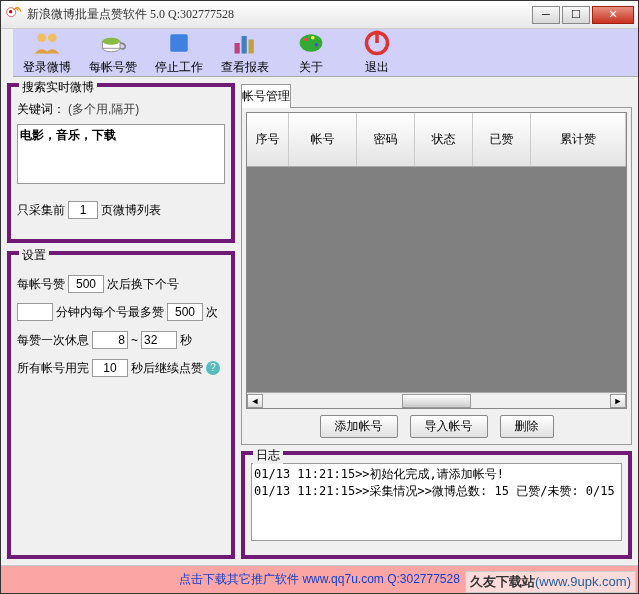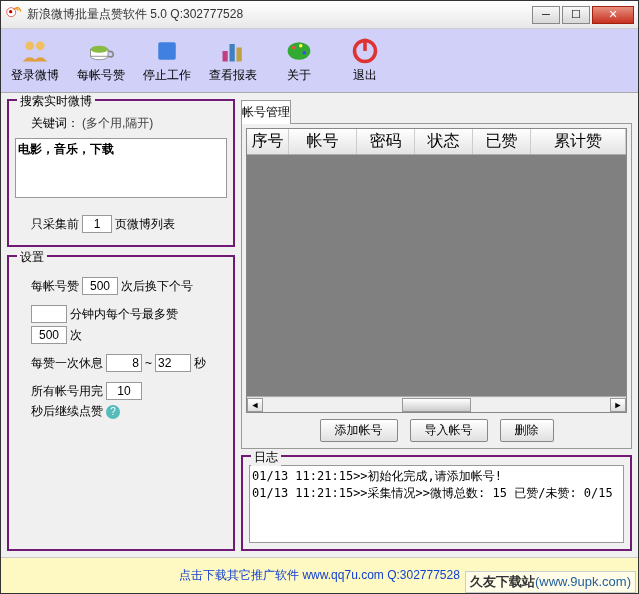--- a/index.html
+++ b/index.html
@@ -1,56 +1,56 @@
 <!DOCTYPE html>
 <html><head>
 <meta charset="utf-8">
 <style>
 * { box-sizing: border-box; margin: 0; padding: 0; }
 body { font-family: "Microsoft YaHei", SimSun, sans-serif; font-size: 12px; background: #fff; }
 .window { width: 639px; height: 594px; border: 1px solid #333; display: flex; flex-direction: column; background: #f0f0f0; }
 .titlebar { height: 28px; background: linear-gradient(#fff, #e8e8e8); display: flex; align-items: center; padding: 0 4px; border-bottom: 1px solid #ccc; }
 .titlebar-icon { width: 18px; height: 18px; margin-right: 4px; }
-.titlebar-text { flex: 1; font-size: 12px; color: #333; }
+.titlebar-text { flex: 1; font-size: 12px; color: #333; font-family: Liberation Serif, serif; }
 .win-btns { display: flex; gap: 2px; }
 .win-btn { width: 28px; height: 18px; border: 1px solid #888; background: linear-gradient(#f8f8f8,#d8d8d8); text-align: center; line-height: 14px; font-size: 11px; cursor: pointer; }
 .win-close { width: 42px; background: linear-gradient(#e89080,#c83020); color: #fff; border-color: #a02010; }
-.toolbar { height: 64px; background: #d0d0f8; display: flex; align-items: center; padding: 2px 6px; gap: 10px; border-bottom: 1px solid #aaa; }
+.toolbar { height: 48px; background: #d0d0f8; display: flex; align-items: center; padding: 2px 6px; gap: 10px; border-bottom: 1px solid #aaa; margin-left: 12px; }
 .tool-btn { display: flex; flex-direction: column; align-items: center; width: 56px; cursor: pointer; padding: 2px; }
 .tool-icon { width: 28px; height: 28px; }
 .tool-label { font-size: 12px; margin-top: 2px; }
 .content { flex: 1; display: flex; padding: 6px; gap: 6px; background: #f0f0f0; }
 .left-col { width: 228px; display: flex; flex-direction: column; gap: 8px; }
 .right-col { flex: 1; display: flex; flex-direction: column; gap: 6px; }
-.groupbox { border: 2px solid #701a75; padding: 8px 6px 6px; position: relative; background: #f0f0f0; }
+.groupbox { border: 4px solid #701a75; padding: 8px 6px 14px; position: relative; background: #f0f0f0; }
 .groupbox-title { position: absolute; top: -8px; left: 8px; background: #f0f0f0; padding: 0 3px; font-size: 12px; }
-.row { display: flex; align-items: center; margin: 6px 16px; gap: 3px; flex-wrap: wrap; }
+.row { display: flex; align-items: center; margin: 6px 0; gap: 3px; flex-wrap: wrap; }
 .hint { color: #404040; }
 textarea { width: 100%; height: 60px; border: 1px solid #999; font-family: inherit; font-size: 12px; padding: 2px; resize: none; background: #fff; font-weight: bold; }
 input[type=text] { border: 1px solid #999; font-size: 12px; padding: 1px 2px; background: #fff; }
 .num-small { width: 30px; text-align: center; }
 .num-mid { width: 36px; text-align: center; }
 .selected { background: #3399ff; color: #fff; }
 .help-icon { width: 14px; height: 14px; border-radius: 50%; background: #5bb; color: #fff; text-align: center; line-height: 14px; font-size: 10px; cursor: pointer; }
 .tabset { display: flex; flex-direction: column; flex: 1; }
 .tab-row { display: flex; }
 .tab { border: 1px solid #999; border-bottom: none; padding: 3px 0; background: #fff; font-size: 12px; position: relative; top: 1px; z-index: 2; }
 .tab-body { flex: 1; border: 1px solid #999; background: #f0f0f0; display: flex; flex-direction: column; padding: 4px; }
 .table-wrap { flex: 1; border: 1px solid #888; background: #fff; display: flex; flex-direction: column; }
 .table-head { display: flex; background: linear-gradient(#fff,#e4e4e4); border-bottom: 1px solid #aaa; }
-.th { border-right: 1px solid #ccc; padding: 2px 4px; font-size: 16px; text-align: center; }
+.th { border-right: 1px solid #ccc; padding: 18px 4px; font-size: 12px; text-align: center; }
 .table-body { flex: 1; background: #808080; }
 .scroll-h { height: 16px; background: #e8e8e8; border-top: 1px solid #aaa; display: flex; align-items: center; }
 .sc-btn { width: 16px; height: 14px; border: 1px solid #999; background: linear-gradient(#fff,#ddd); text-align: center; font-size: 9px; line-height: 12px; }
 .sc-track { flex: 1; height: 14px; background: #f0f0f0; position: relative; }
 .sc-thumb { position: absolute; left: 40%; width: 20%; height: 100%; background: linear-gradient(#fff,#ccc); border: 1px solid #999; }
 .btn-row { display: flex; justify-content: center; gap: 12px; padding: 6px 0 2px; }
 .btn { border: 1px solid #888; background: linear-gradient(#fff,#e0e0e0); padding: 2px 14px; font-size: 12px; cursor: pointer; border-radius: 2px; }
 .logbox { border: 1px solid #999; background: #fff; height: 78px; padding: 2px; font-family: SimSun, monospace; font-size: 12px; overflow: hidden; white-space: pre; }
-.footer { height: 36px; display: flex; align-items: center; justify-content: center; border-top: 1px solid #ccc; background: #fef9c3; position: relative; }
+.footer { height: 28px; display: flex; align-items: center; justify-content: center; border-top: 1px solid #ccc; background: #fca5a5; position: relative; }
 .footer-link { color: #1040d0; font-size: 12px; cursor: pointer; }
 .watermark { position: absolute; right: 2px; bottom: 0; font-size: 13px; color: #2060a0; background: rgba(255,255,255,0.6); padding: 1px 4px; border: 1px solid #ccc; }
 .watermark .cn { color: #333; font-weight: bold; }
 </style>
 </head>
 <body>
 
 <div class="window">
   <div class="titlebar">
     <svg class="titlebar-icon" viewBox="0 0 32 32">

